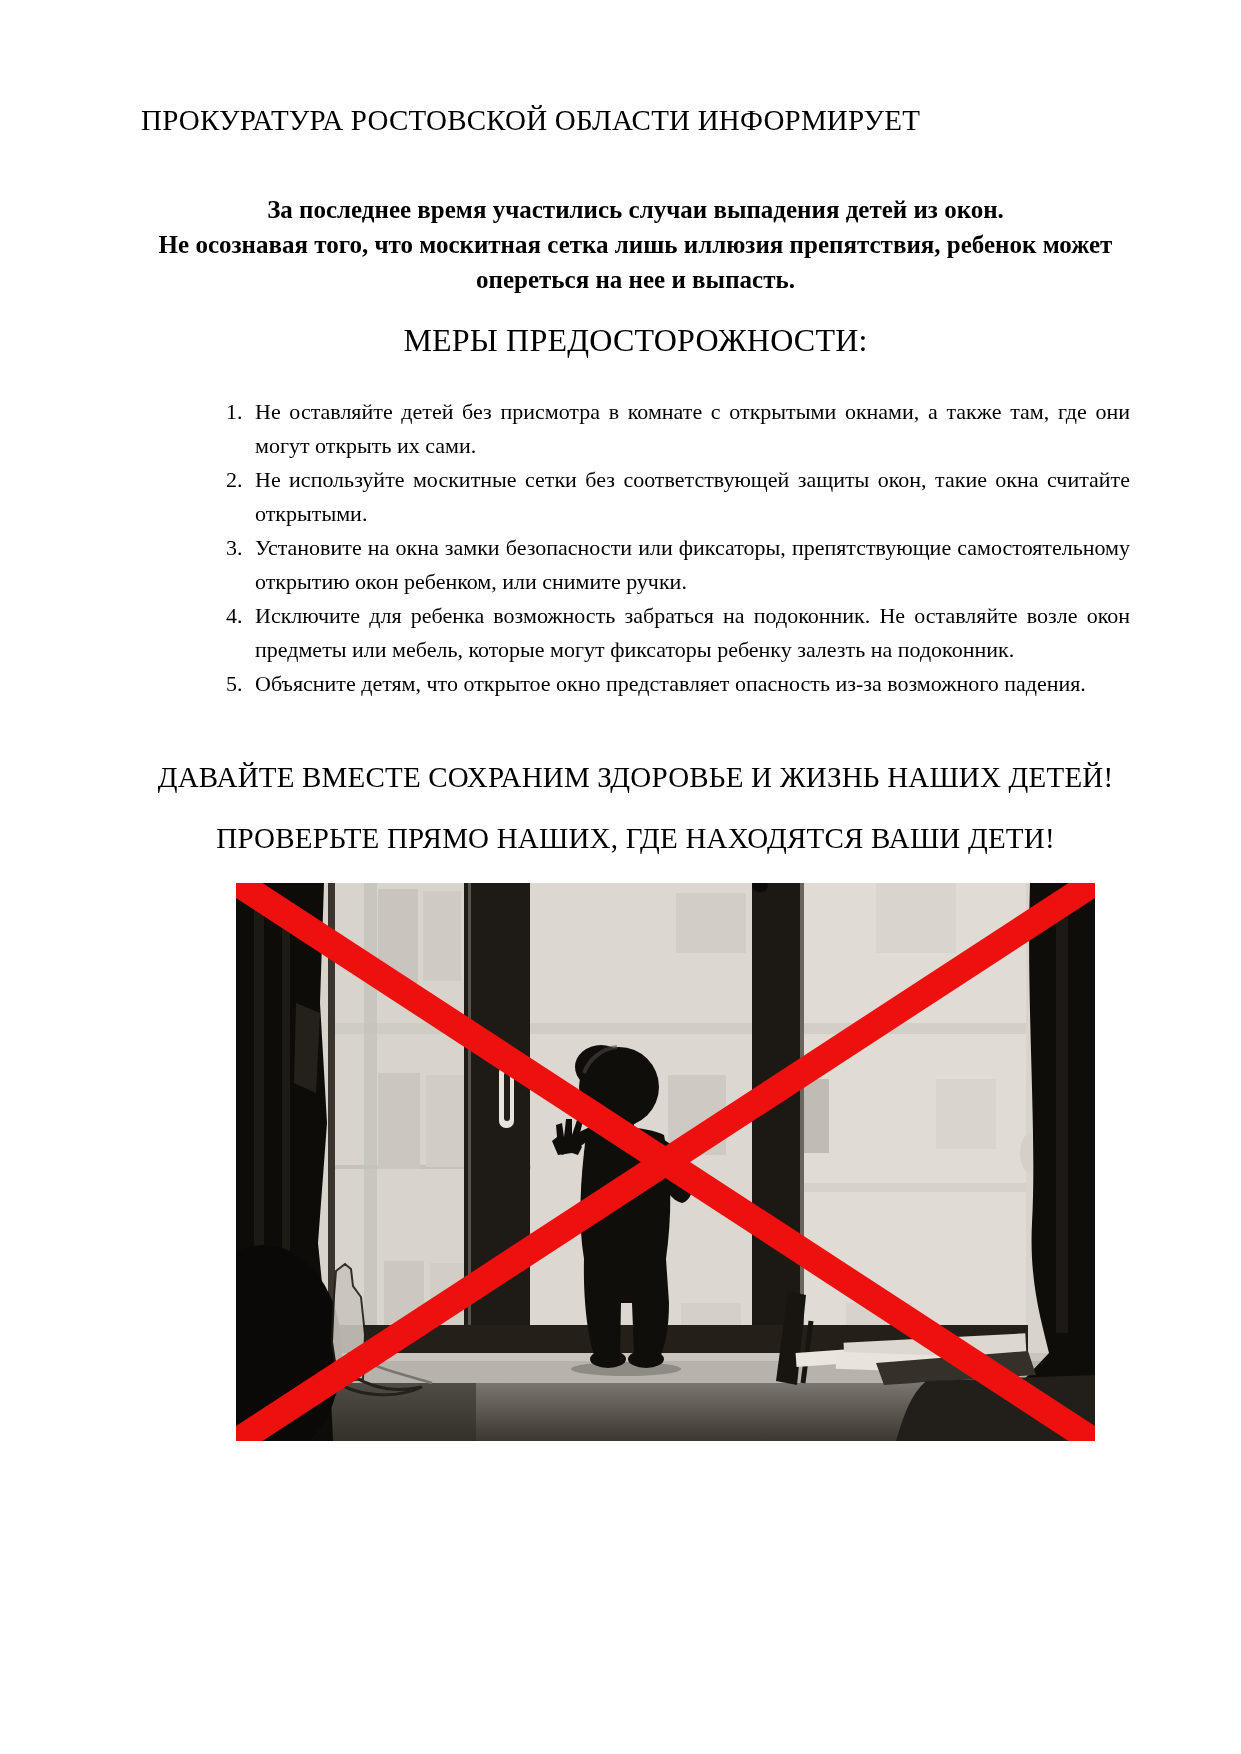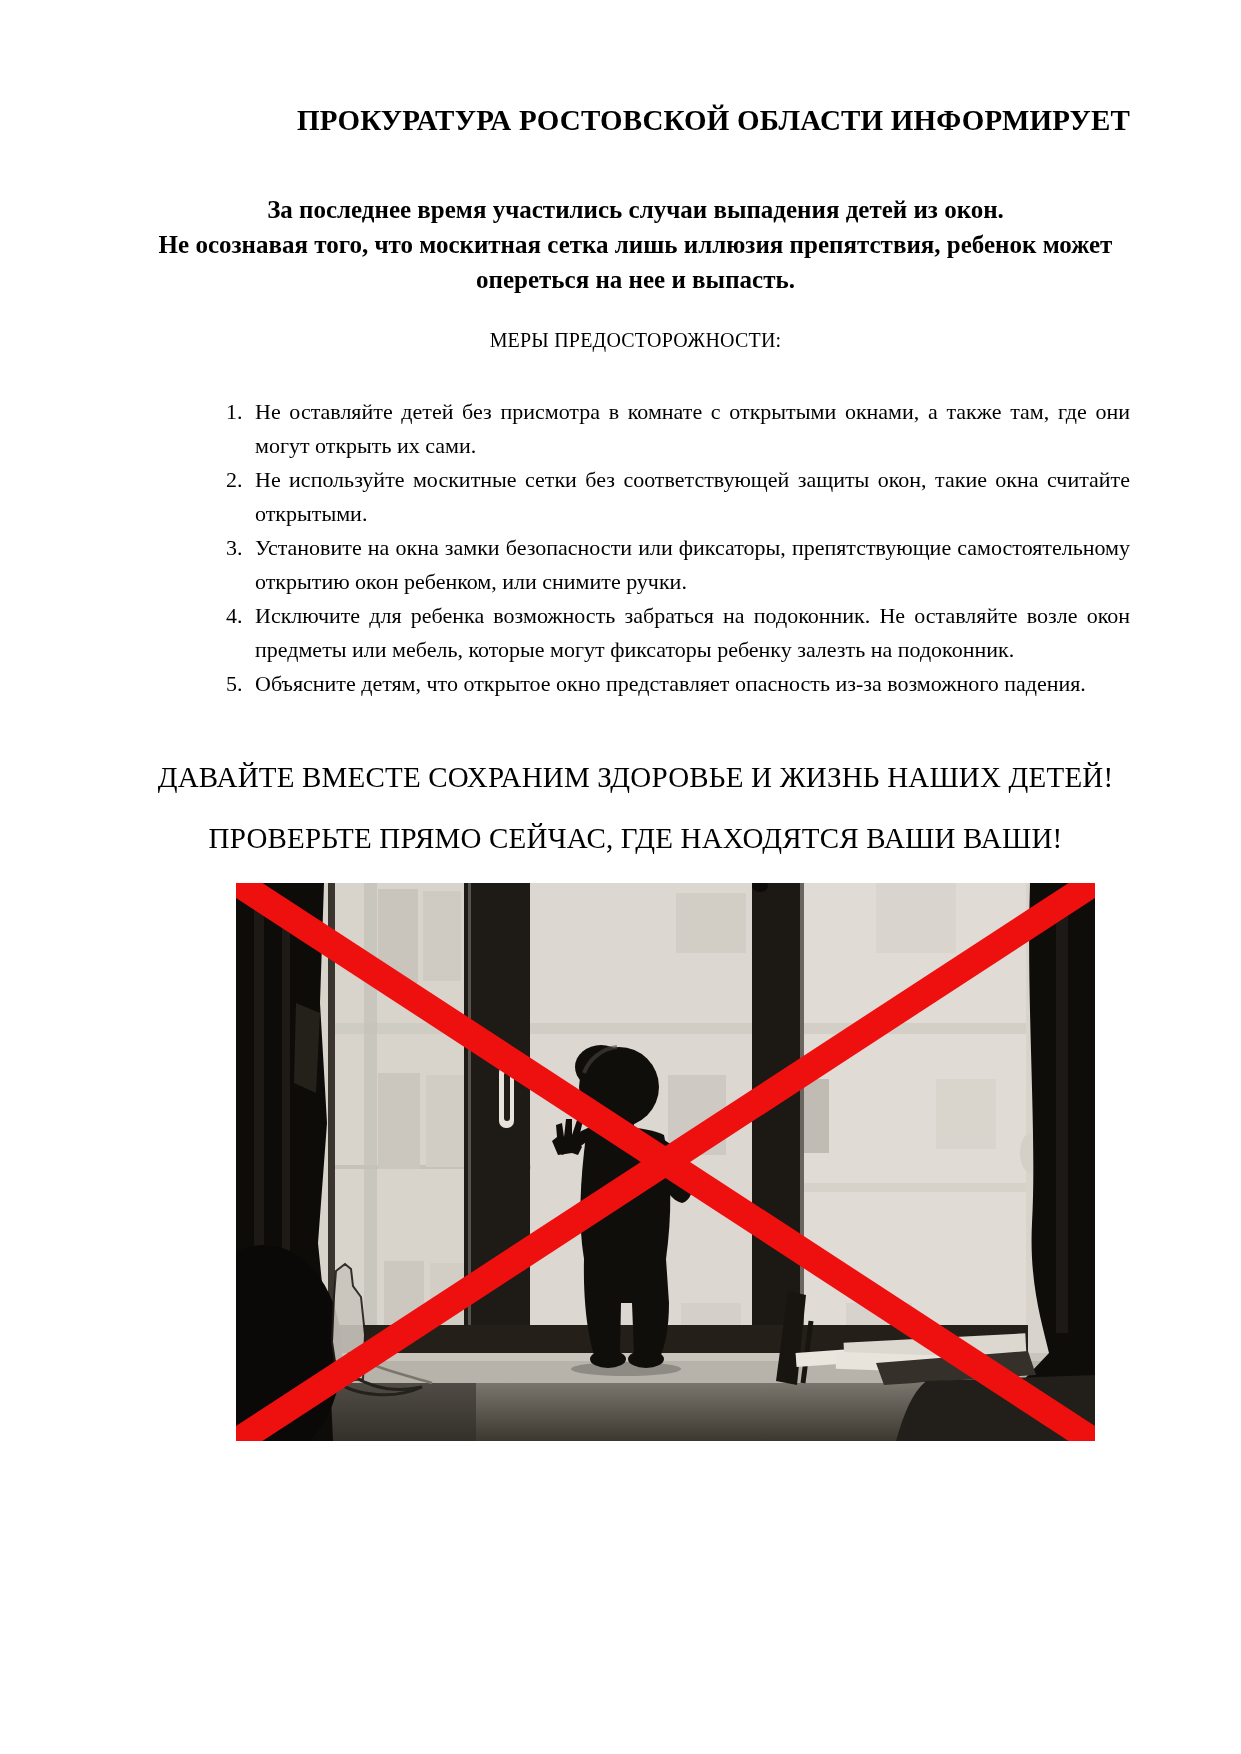--- a/index.html
+++ b/index.html
@@ -3,27 +3,27 @@
 <meta charset="utf-8">
 <style>
   html,body{margin:0;padding:0;}
   body{
     width:1241px;height:1754px;overflow:hidden;
     background:#ffffff;color:#000;
     font-family:"Liberation Serif","DejaVu Serif",serif;
   }
   .page{padding:102px 111px 0 141px;}
   .title{
-    margin:0;font-size:29px;line-height:36px;font-weight:700;
-    text-align:right;letter-spacing:.2px;
+    margin:0;font-size:29px;line-height:36px;font-weight:400;
+    text-align:left;letter-spacing:.2px;
   }
   .intro{margin-top:54px;font-size:25px;line-height:35px;text-align:center;}
   .intro p{margin:0;font-weight:bold;}
   .heading{
-    margin:26px 0 0;font-size:20px;line-height:34px;font-weight:400;
+    margin:26px 0 0;font-size:32px;line-height:34px;font-weight:400;
     text-align:center;letter-spacing:.2px;
   }
   .list{
     margin:38px 0 0;padding:0 0 0 107px;
     font-size:22px;line-height:34px;text-align:justify;
   }
   .list li{margin:0;padding-left:7px;}
   .slogan{margin:0;font-size:29px;line-height:37px;text-align:center;letter-spacing:.2px;}
   .slogan-1{margin-top:58px;}
   .slogan-2{margin-top:24px;}
@@ -46,21 +46,21 @@
 
   <ol class="list">
     <li>Не оставляйте детей без присмотра в комнате с открытыми окнами, а также там, где они могут открыть их сами.</li>
     <li>Не используйте москитные сетки без соответствующей защиты окон, такие окна считайте открытыми.</li>
     <li>Установите на окна замки безопасности или фиксаторы, препятствующие самостоятельному открытию окон ребенком, или снимите ручки.</li>
     <li>Исключите для ребенка возможность забраться на подоконник. Не оставляйте возле окон предметы или мебель, которые могут фиксаторы ребенку залезть на подоконник.</li>
     <li>Объясните детям, что открытое окно представляет опасность из-за возможного падения.</li>
   </ol>
 
   <p class="slogan slogan-1">ДАВАЙТЕ ВМЕСТЕ СОХРАНИМ ЗДОРОВЬЕ И ЖИЗНЬ НАШИХ ДЕТЕЙ!</p>
-  <p class="slogan slogan-2">ПРОВЕРЬТЕ ПРЯМО СЕЙЧАС, ГДЕ НАХОДЯТСЯ ВАШИ ВАШИ!</p>
+  <p class="slogan slogan-2">ПРОВЕРЬТЕ ПРЯМО НАШИХ, ГДЕ НАХОДЯТСЯ ВАШИ ДЕТИ!</p>
 
   <div class="photo" role="img" aria-label="Черно-белое фото: ребенок стоит на подоконнике перед окном, перечеркнуто красным крестом">
     <svg viewBox="0 0 859 558" xmlns="http://www.w3.org/2000/svg">
       <defs>
         <linearGradient id="sillFront" x1="0" y1="0" x2="0" y2="1">
           <stop offset="0" stop-color="#7a766e"></stop>
           <stop offset="1" stop-color="#3c3830"></stop>
         </linearGradient>
       </defs>
 

